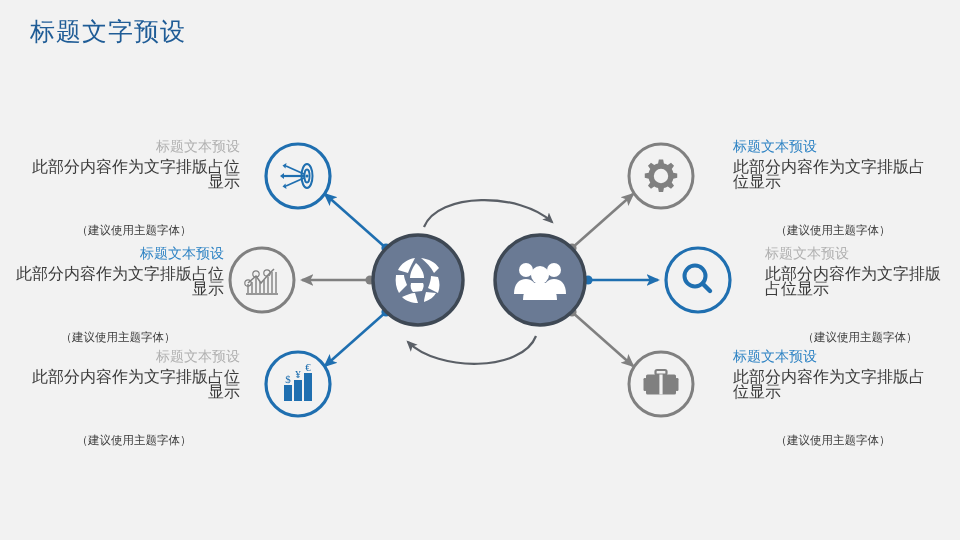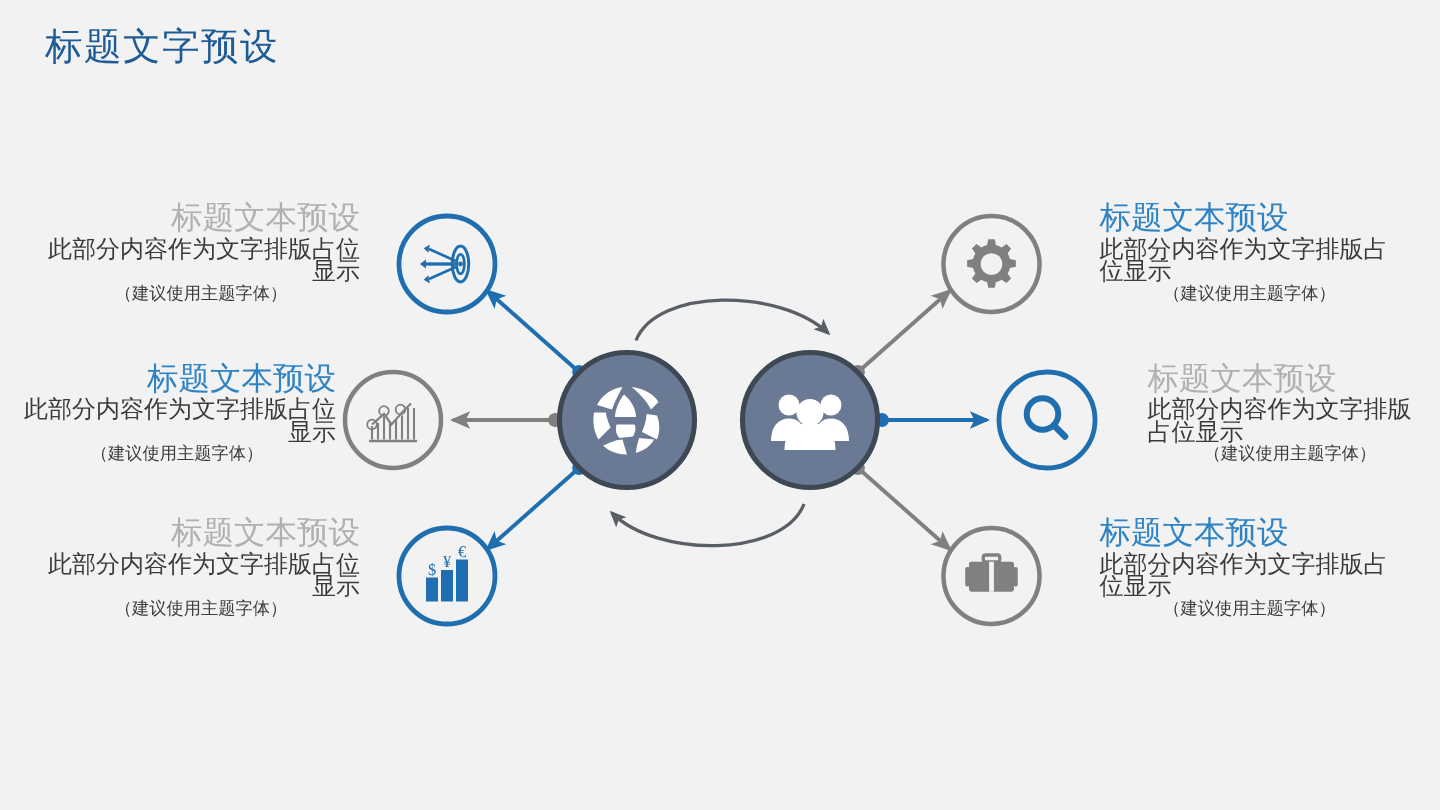--- a/index.html
+++ b/index.html
@@ -37,34 +37,35 @@
     left: 0; top: 0;
     width: 960px;
     height: 540px;
     pointer-events: none;
   }
   .text-block {
     position: absolute;
     width: 210px;
   }
   .text-block .tb-head {
-    font-size: 21px;
+    font-size: 14px;
     line-height: 20px;
     margin-bottom: 3px;
     white-space: nowrap;
   }
   .text-block .tb-body {
     font-size: 16px;
     line-height: 15px;
     color: #3b3b3b;
   }
   .text-block .tb-note {
     font-size: 11.5px;
     line-height: 15px;
     color: #3b3b3b;
+    margin-top: 34px;
   }
   .head-blue { color: #2e83c4; }
   .head-gray { color: #b0b0b0; }
 
   .align-right { text-align: right; }
   .align-right .tb-note { text-align: center; }
   .align-left { text-align: left; }
   .align-left .tb-note { text-align: center; }
 
   

